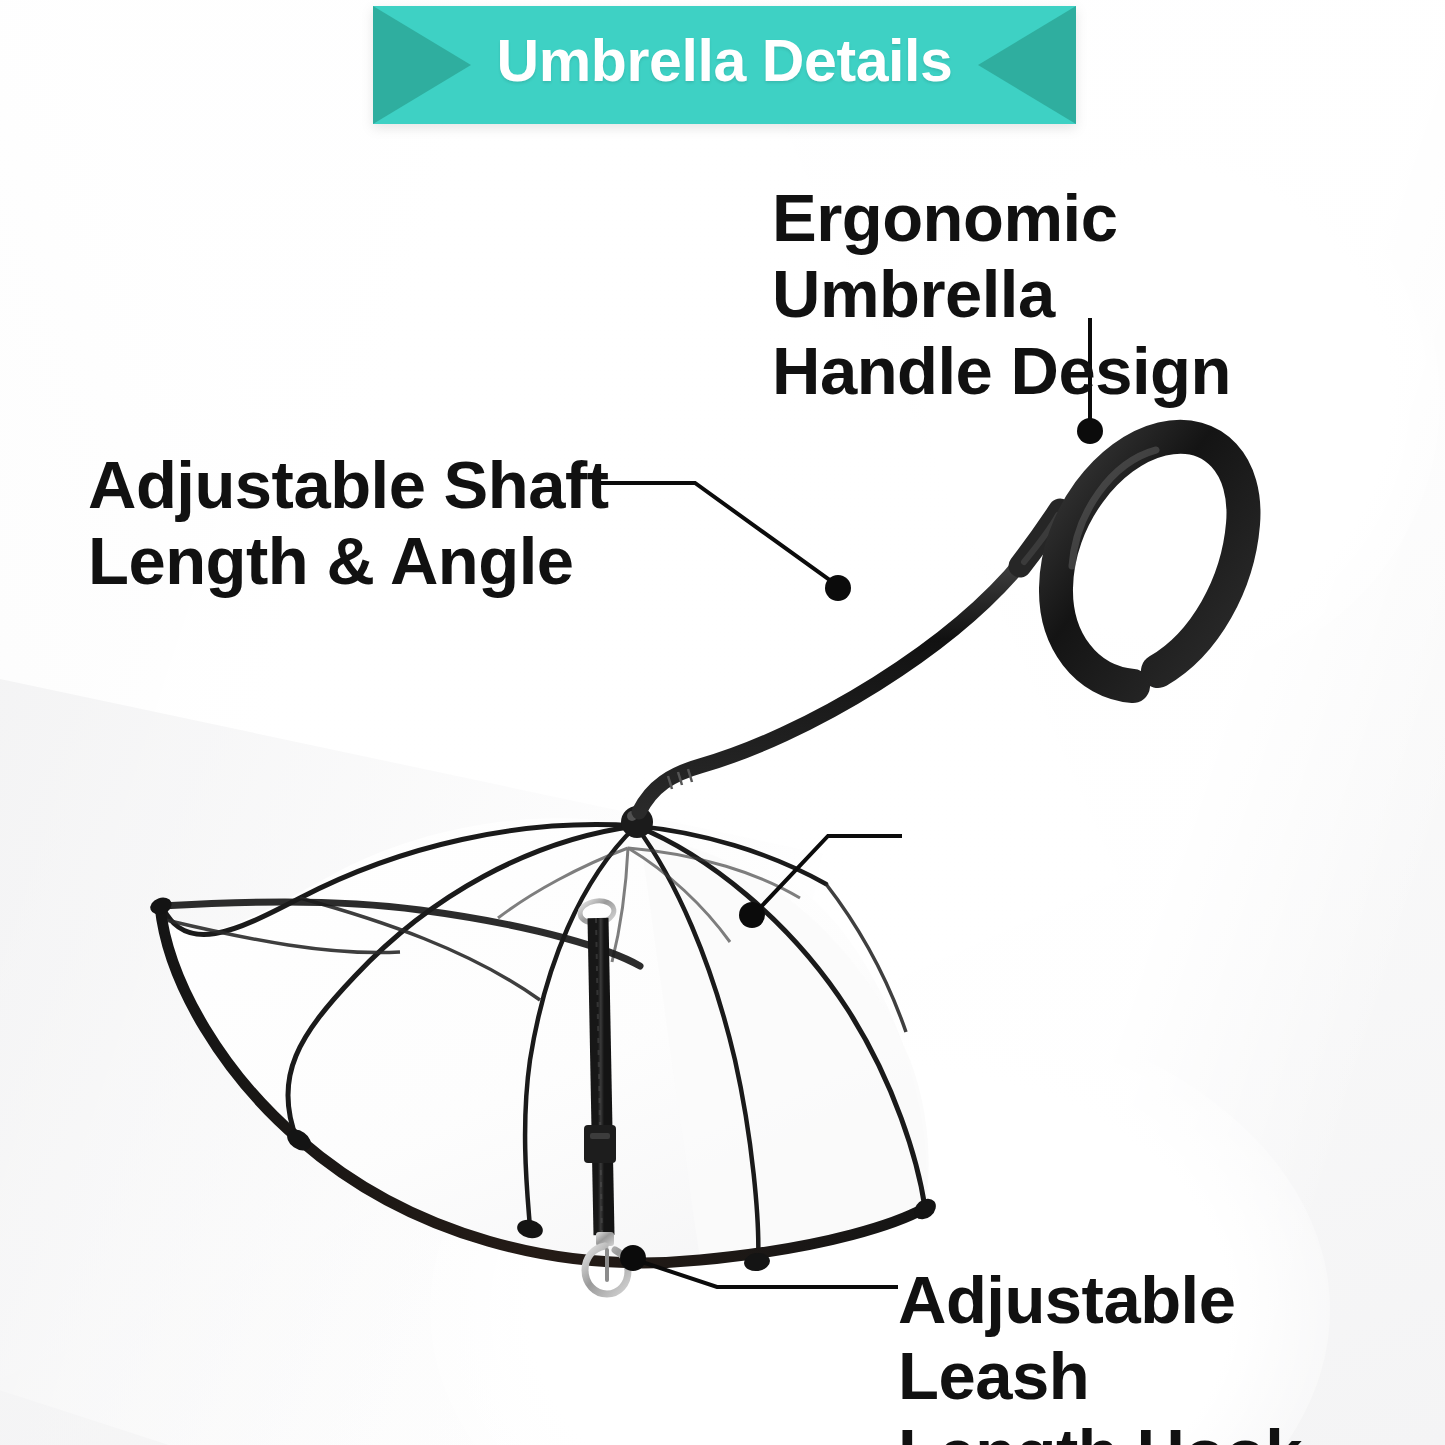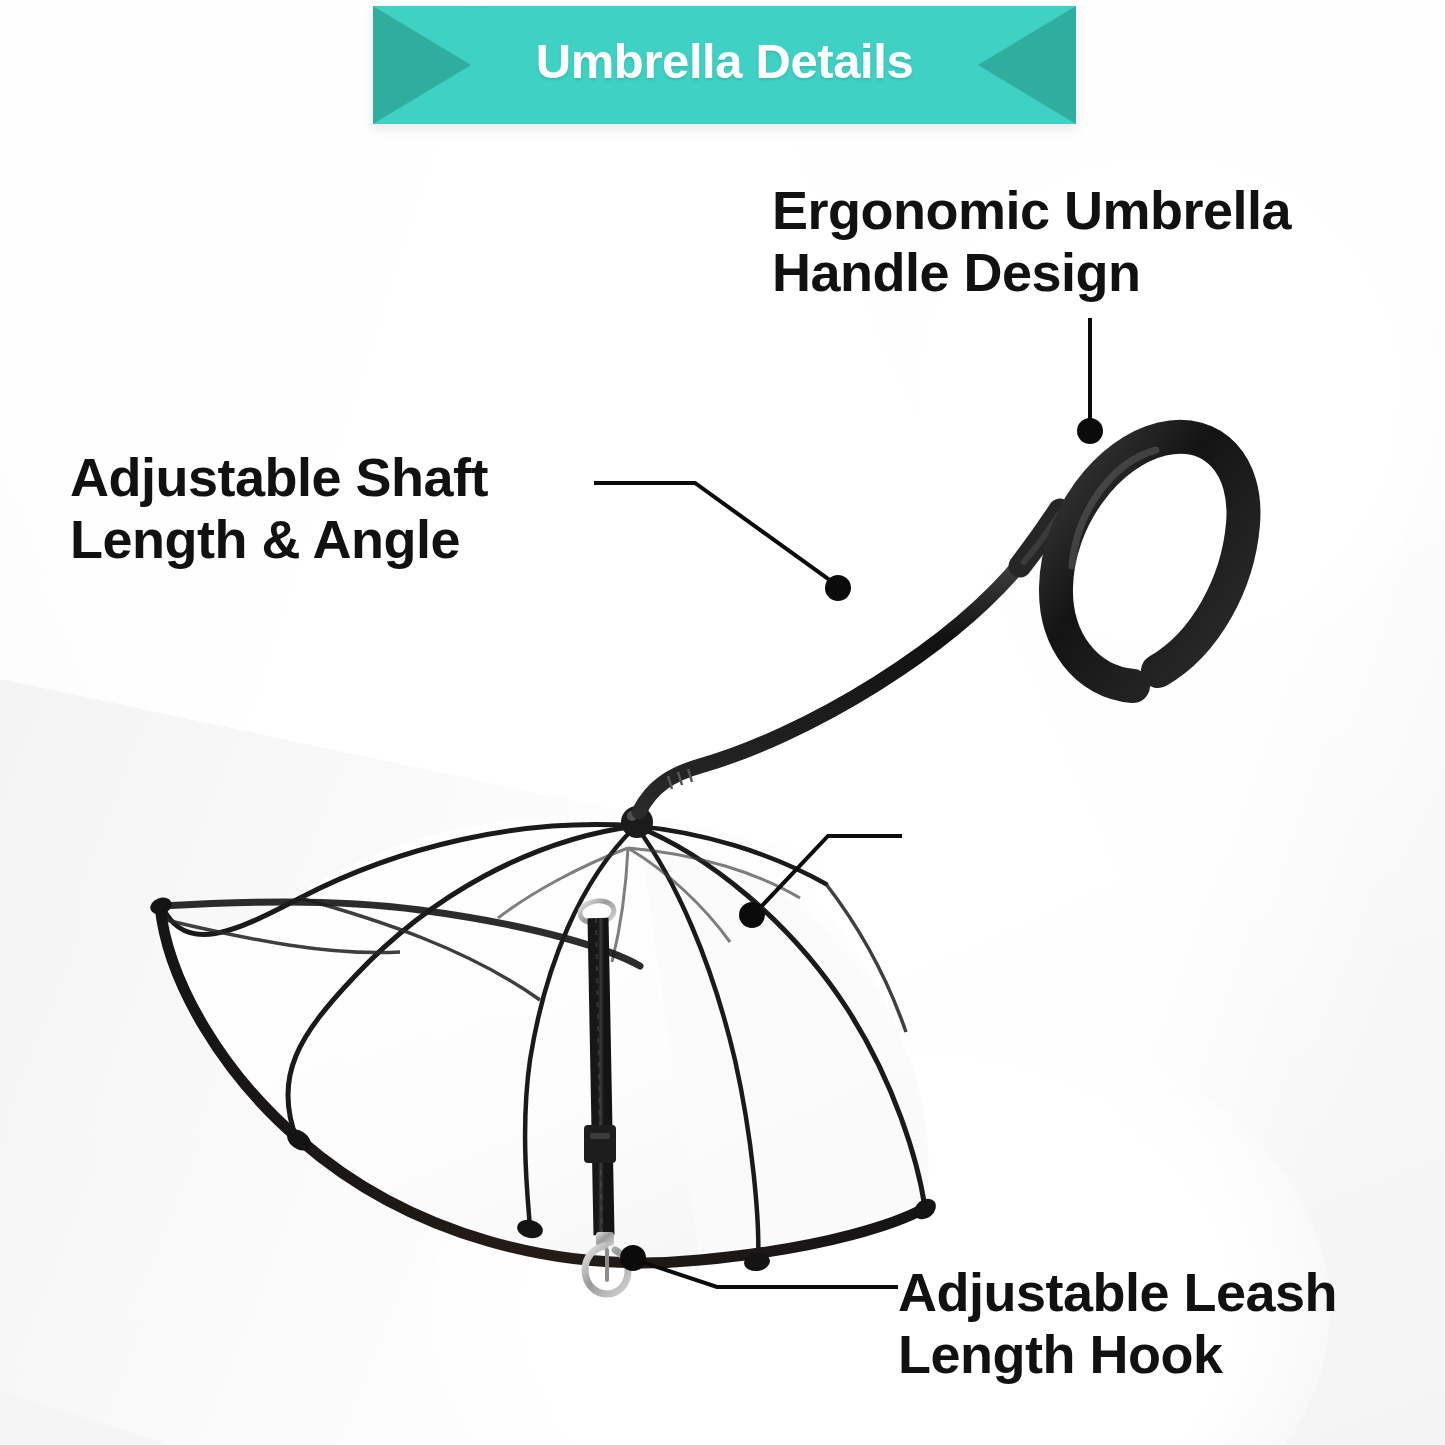--- a/index.html
+++ b/index.html
@@ -75,40 +75,40 @@
     position: absolute;
     inset: 0;
   }
   #banner-title {
     position: absolute;
     inset: 0;
     display: flex;
     align-items: center;
     justify-content: center;
     color: #ffffff;
-    font-size: 49px;
+    font-size: 59px;
     font-weight: 700;
     letter-spacing: -0.4px;
     text-shadow: 0 2px 3px rgba(0,0,0,0.10);
     padding-bottom: 8px;
     box-sizing: border-box;
   }
 
   
   .callout {
     position: absolute;
     color: #111111;
     font-weight: 700;
-    font-size: 54px;
+    font-size: 67px;
     line-height: 1.14;
     letter-spacing: -0.5px;
     white-space: pre-line;
   }
   #label-handle   { left: 772px;  top: 180px;  width: 640px; }
-  #label-shaft    { left: 70px;   top: 447px;  width: 560px; }
+  #label-shaft    { left: 88px;   top: 447px;  width: 560px; }
   #label-material { left: 905px;  top: 805px;  width: 520px; }
   #label-leash    { left: 898px;  top: 1262px; width: 540px; }
 
   
   #leaders, #product {
     position: absolute;
     inset: 0;
     width: 1445px;
     height: 1445px;
   }

